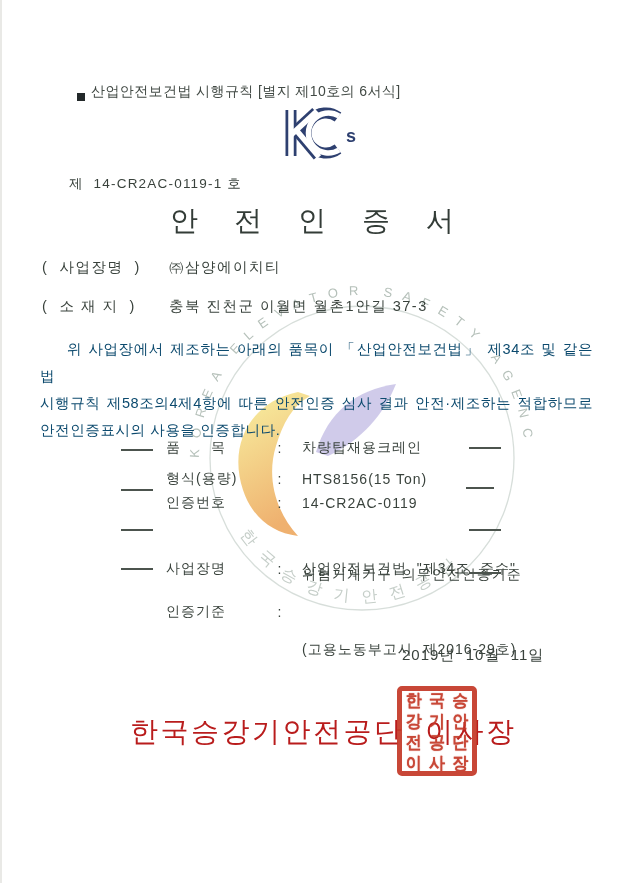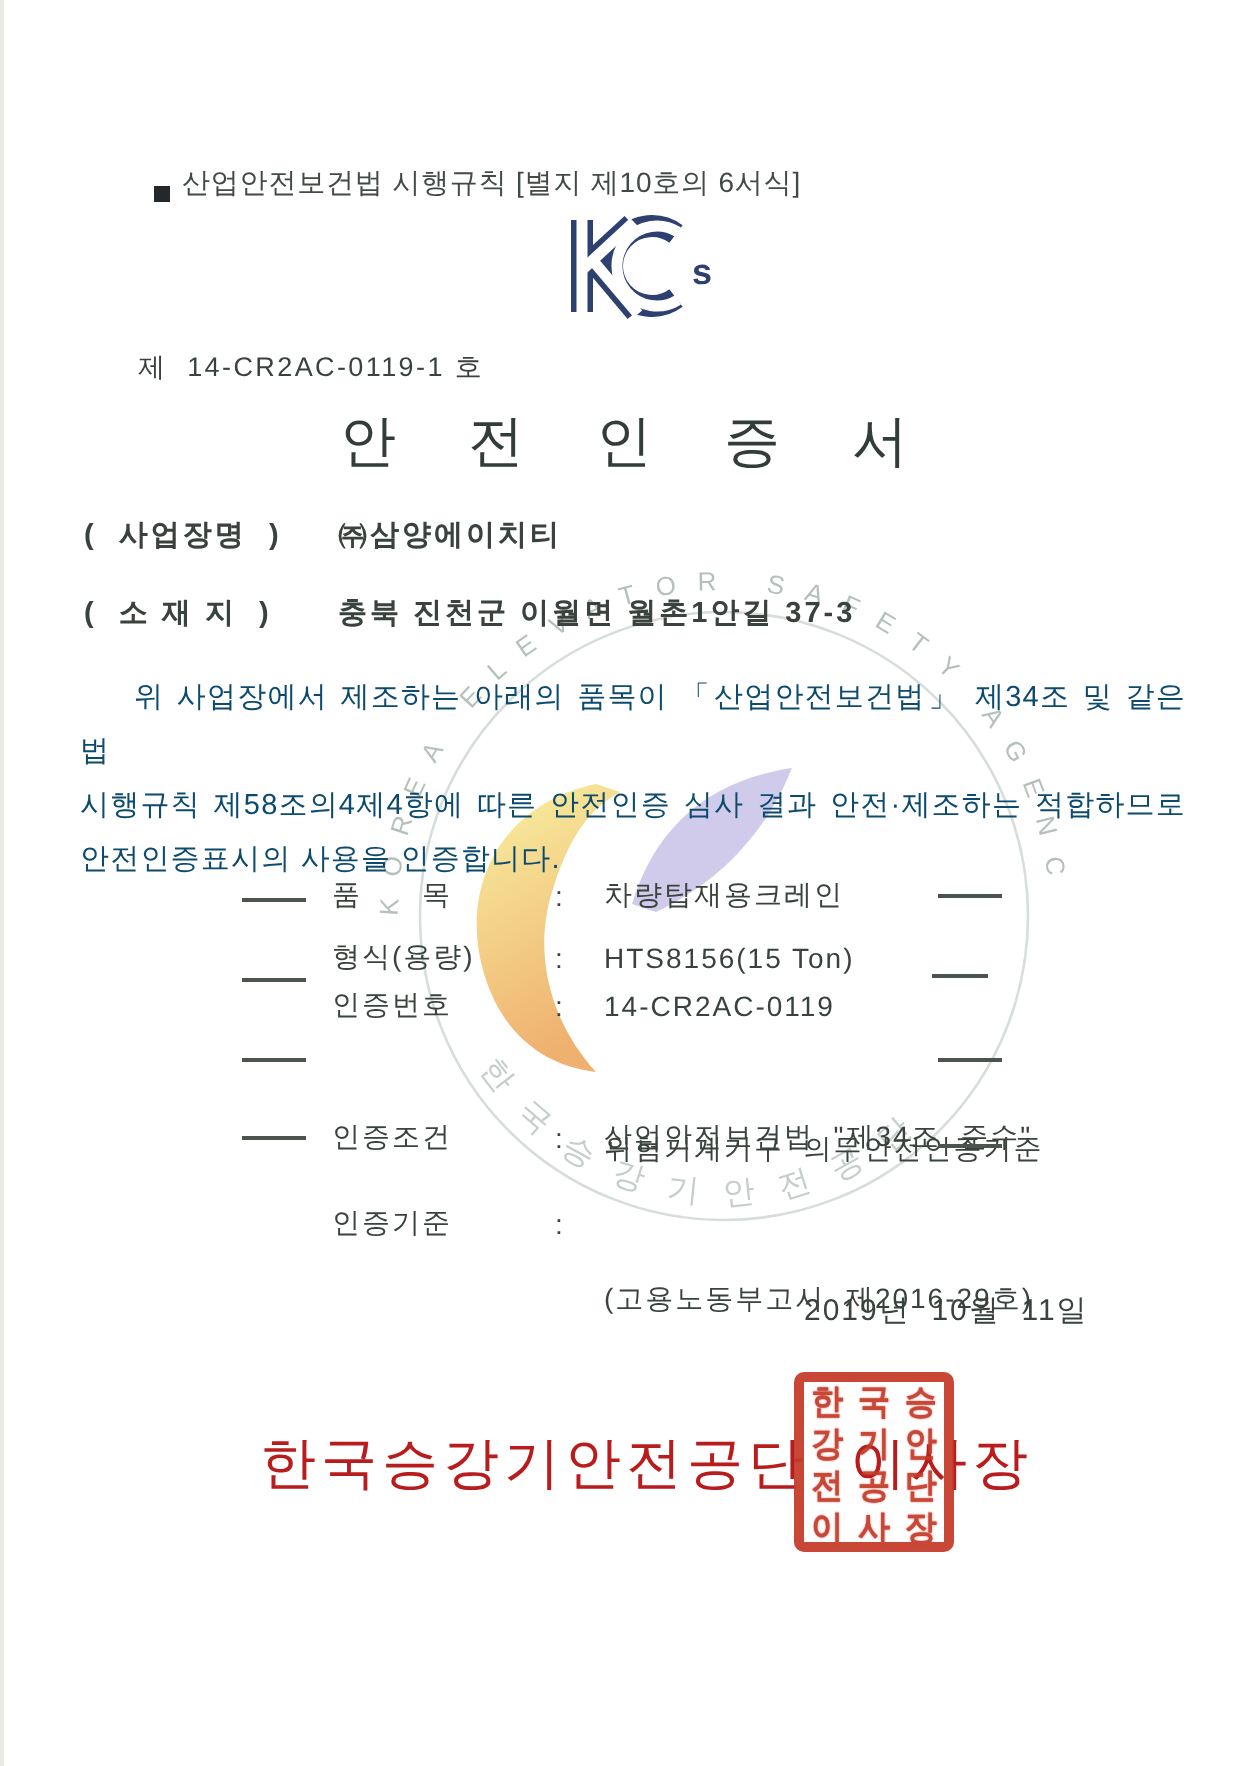--- a/index.html
+++ b/index.html
@@ -20,21 +20,21 @@
   .kc-logo{left:280px;top:105px;width:80px;height:58px;}
 
   
   .cert-no{left:55px;top:175px;font-size:13.5px;letter-spacing:1.2px;color:#39423c;white-space:pre;margin-left:14px;}
 
   
   .title{left:0;top:202px;width:624px;text-align:center;font-size:28px;color:#333c37;font-weight:500;}
   .title span{letter-spacing:36px;margin-right:-36px;white-space:pre;}
 
   
-  .party{left:42px;font-size:14.5px;letter-spacing:1.5px;display:flex;white-space:pre;color:#39423c;font-weight:bold;}
+  .party{left:42px;font-size:14.5px;letter-spacing:1.5px;display:flex;white-space:pre;color:#39423c;}
   .party .p-label{min-width:100px;}
   .party .p-value{margin-left:27px;}
 
   
   .body-par{left:40px;top:336px;width:553px;font-size:14.5px;line-height:27px;letter-spacing:.6px;color:#0c4a6e;}
   .body-par .j{text-align:justify;text-align-last:justify;}
   .body-par .indent{text-indent:27px;}
 
   
   .field-row{left:0;width:628px;padding-left:166px;box-sizing:border-box;display:flex;align-items:center;font-size:14px;letter-spacing:1px;color:#39423c;}
@@ -151,21 +151,21 @@
   <div class="abs field-row content" style="top:512px">
     <span class="f-label">인증기준</span>
     <span class="f-colon">:</span>
     <span class="f-value f-value2">
       <div>위험기계기구  의무안전인증기준</div>
       <div>(고용노동부고시  제2016-29호)</div>
     </span>
   </div>
 
   <div class="abs field-row content" style="top:560px">
-    <span class="f-label">인증조건</span>
+    <span class="f-label">사업장명</span>
     <span class="f-colon">:</span>
     <span class="f-value">산업안전보건법  "제34조  준수"</span>
   </div>
 
   <div class="dash content" style="left:121px;top:449px;width:32px"></div>
   <div class="dash content" style="left:121px;top:489px;width:32px"></div>
   <div class="dash content" style="left:121px;top:529px;width:32px"></div>
   <div class="dash content" style="left:121px;top:568px;width:32px"></div>
   <div class="dash content" style="left:469px;top:447px;width:32px"></div>
   <div class="dash content" style="left:466px;top:487px;width:28px"></div>

